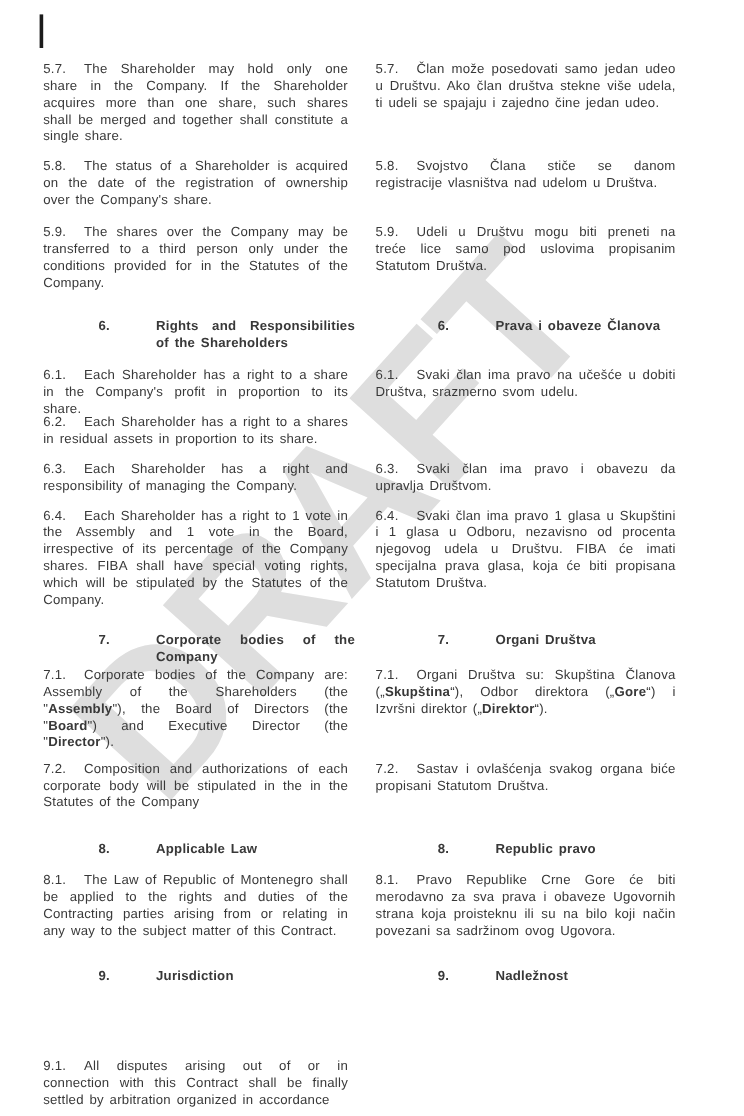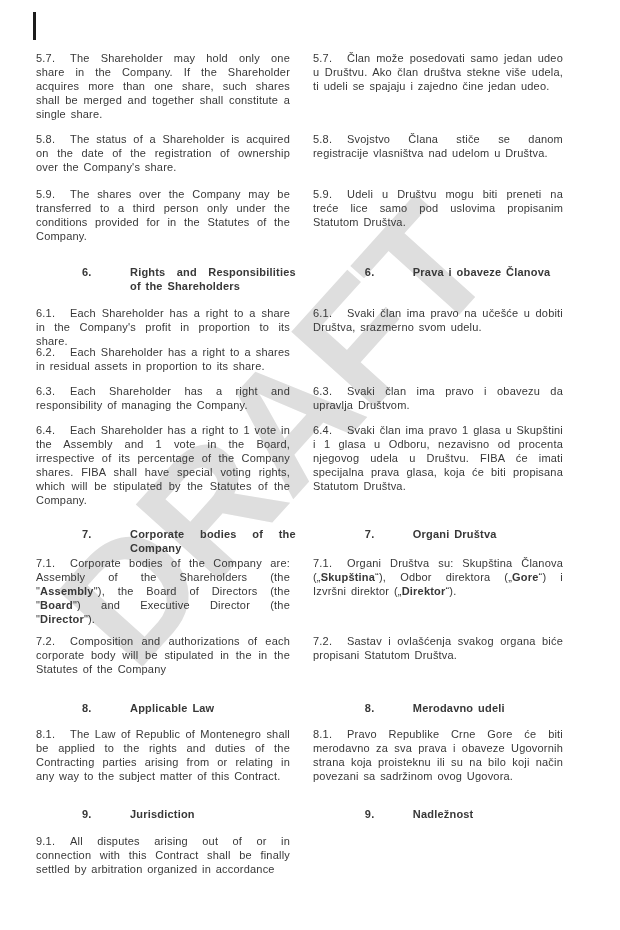--- a/index.html
+++ b/index.html
@@ -107,30 +107,30 @@
     <div class="cell sr"><span class="pn">7.1.</span><span><span>Organi Društva su: Skupština Članova („</span><span class="b">Skupština</span><span>“), Odbor direktora („</span><span class="b">Gore</span><span>“) i Izvršni direktor („</span><span class="b">Direktor</span><span>“).</span></span></div>
   </div>
 
   <div class="row" style="top:634px">
     <div class="cell en"><span class="pn">7.2.</span><span>Composition and authorizations of each corporate body will be stipulated in the in the Statutes of the Company</span></div>
     <div class="cell sr"><span class="pn">7.2.</span><span>Sastav i ovlašćenja svakog organa biće propisani Statutom Društva.</span></div>
   </div>
 
   <div class="row head" style="top:701px">
     <div class="cell en"><span class="pn">8.</span><span>Applicable Law</span></div>
-    <div class="cell sr"><span class="pn">8.</span><span>Merodavno udeli</span></div>
+    <div class="cell sr"><span class="pn">8.</span><span>Republic pravo</span></div>
   </div>
 
   <div class="row" style="top:727px">
     <div class="cell en"><span class="pn">8.1.</span><span>The Law of Republic of Montenegro shall be applied to the rights and duties of the Contracting parties arising from or relating in any way to the subject matter of this Contract.</span></div>
     <div class="cell sr"><span class="pn">8.1.</span><span>Pravo Republike Crne Gore će biti merodavno za sva prava i obaveze Ugovornih strana koja proisteknu ili su na bilo koji način povezani sa sadržinom ovog Ugovora.</span></div>
   </div>
 
   <div class="row head" style="top:807px">
     <div class="cell en"><span class="pn">9.</span><span>Jurisdiction</span></div>
     <div class="cell sr"><span class="pn">9.</span><span>Nadležnost</span></div>
   </div>
 
-  <div class="row" style="top:834px">
+  <div class="row" style="top:882px">
     <div class="cell en"><span class="pn">9.1.</span><span>All disputes arising out of or in connection with this Contract shall be finally settled by arbitration organized in accordance</span></div>
   </div>
 
 </div>
 
 </body></html>

